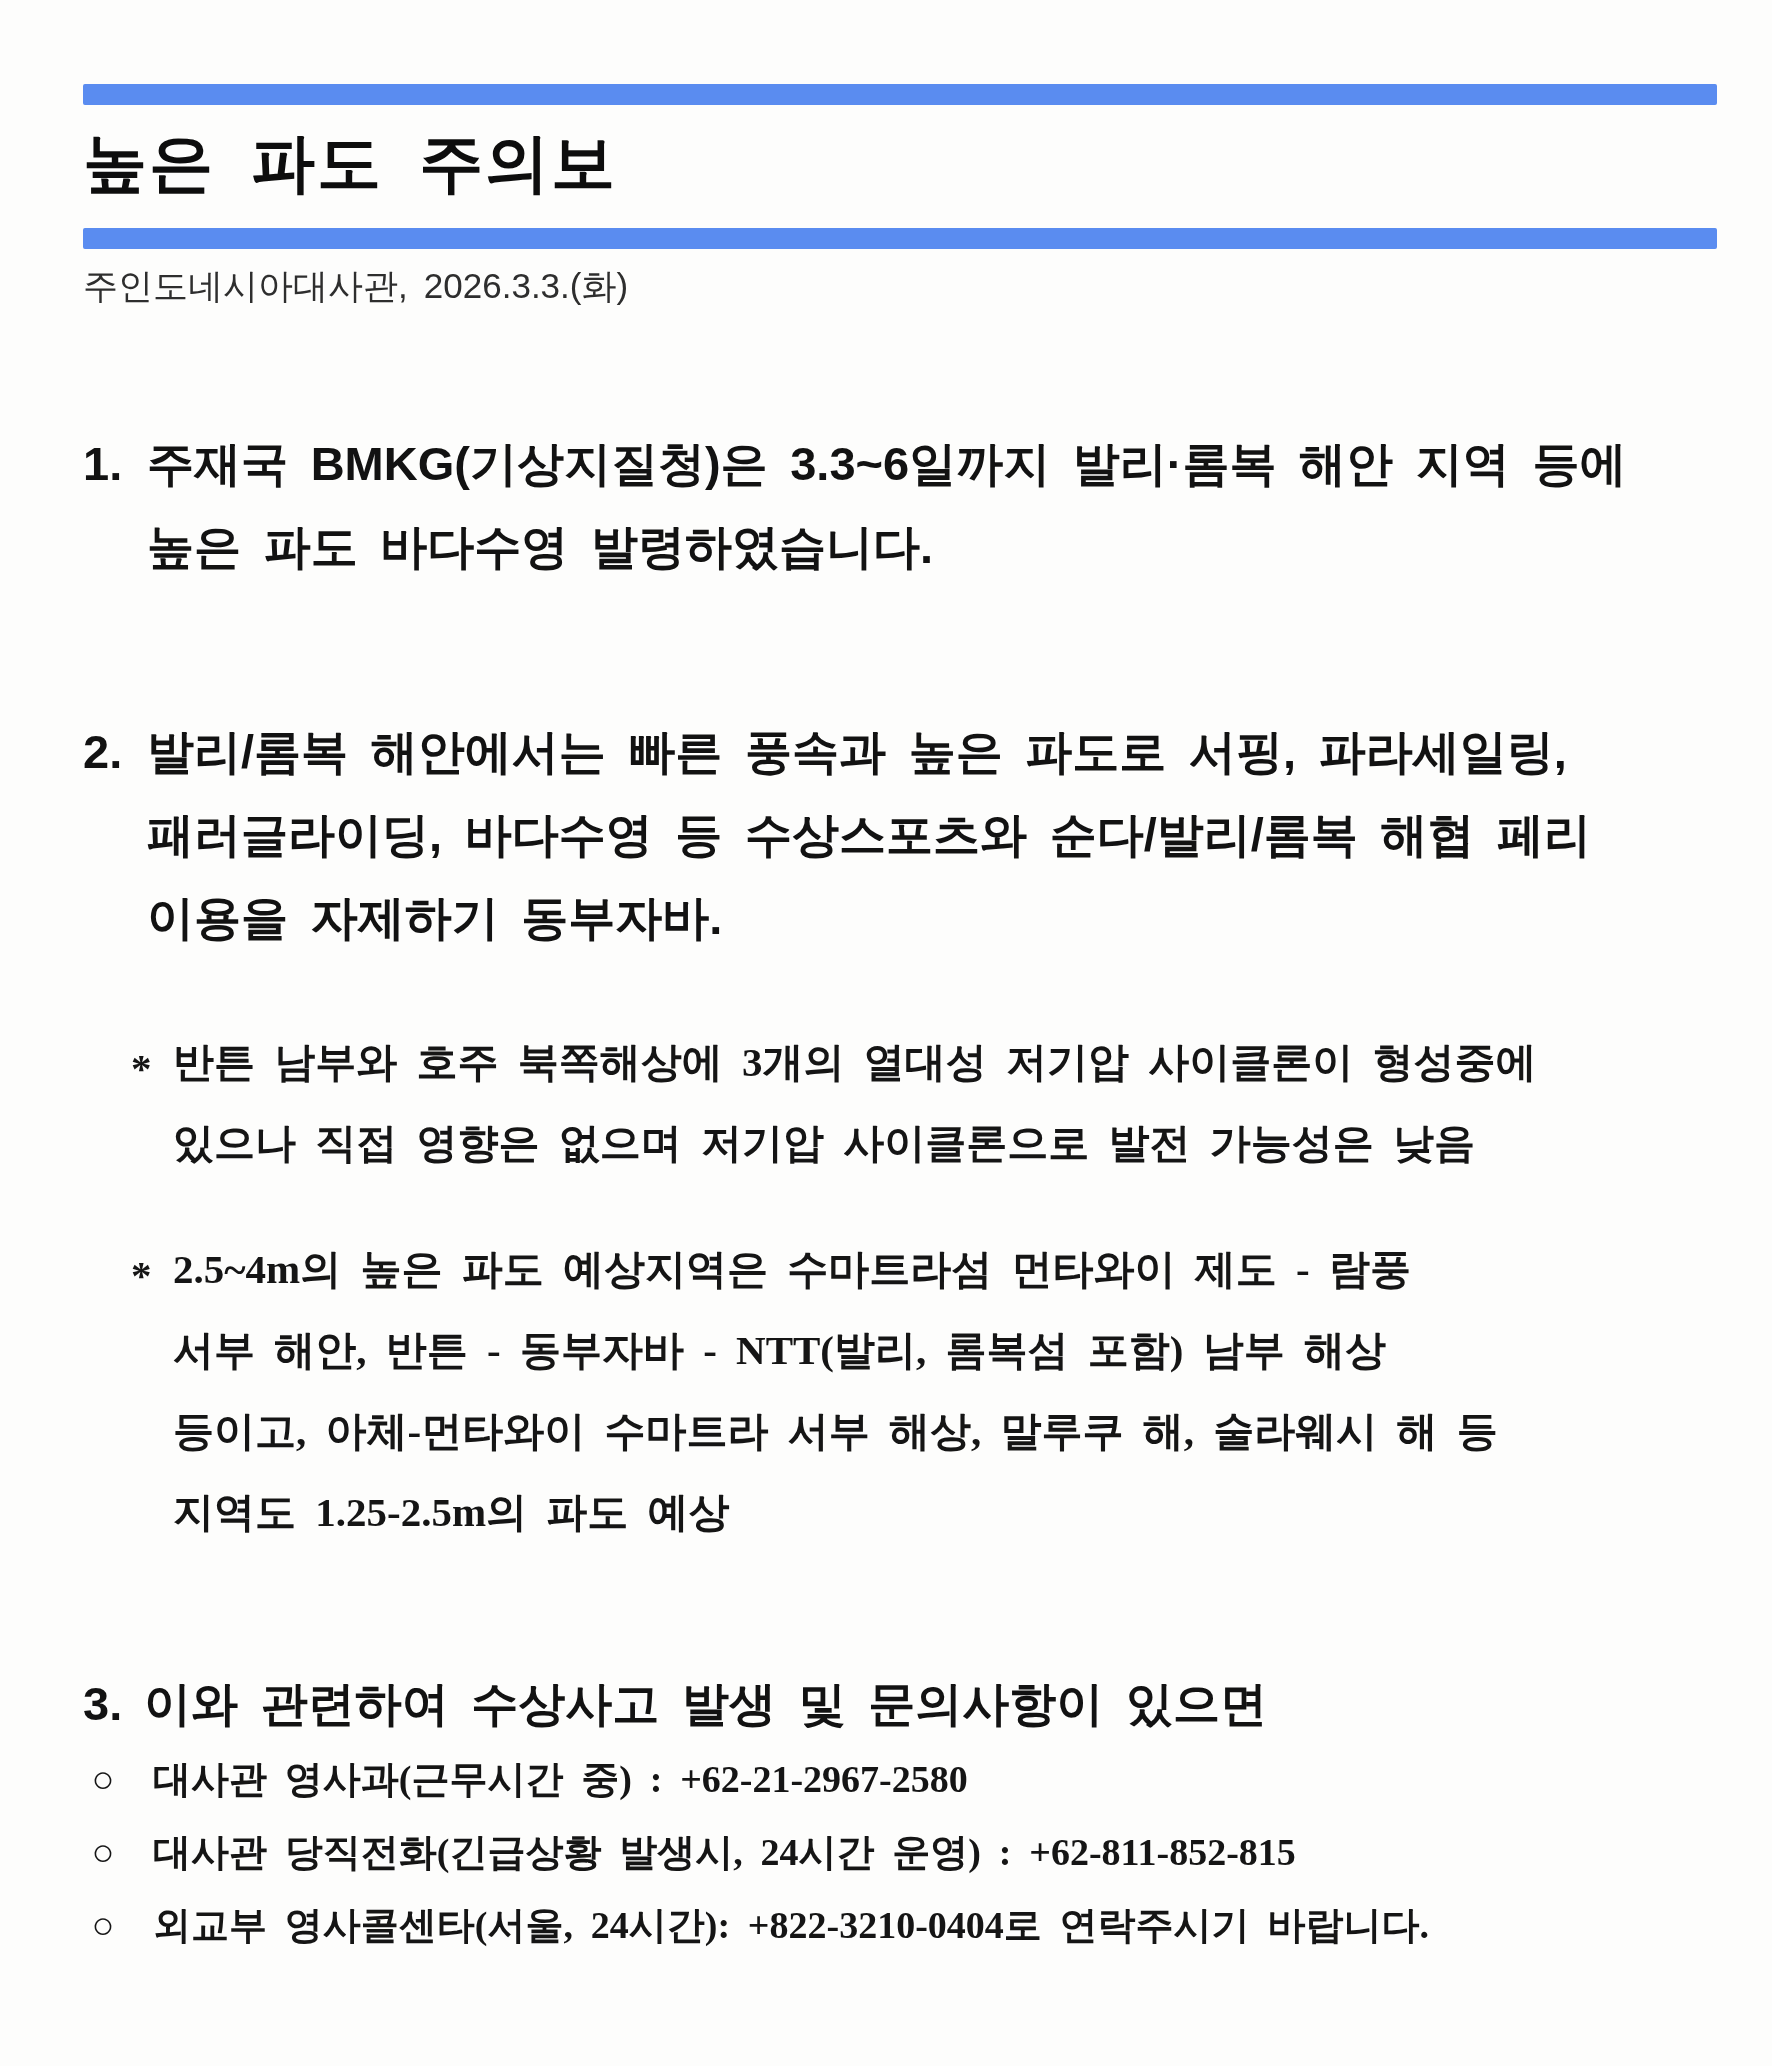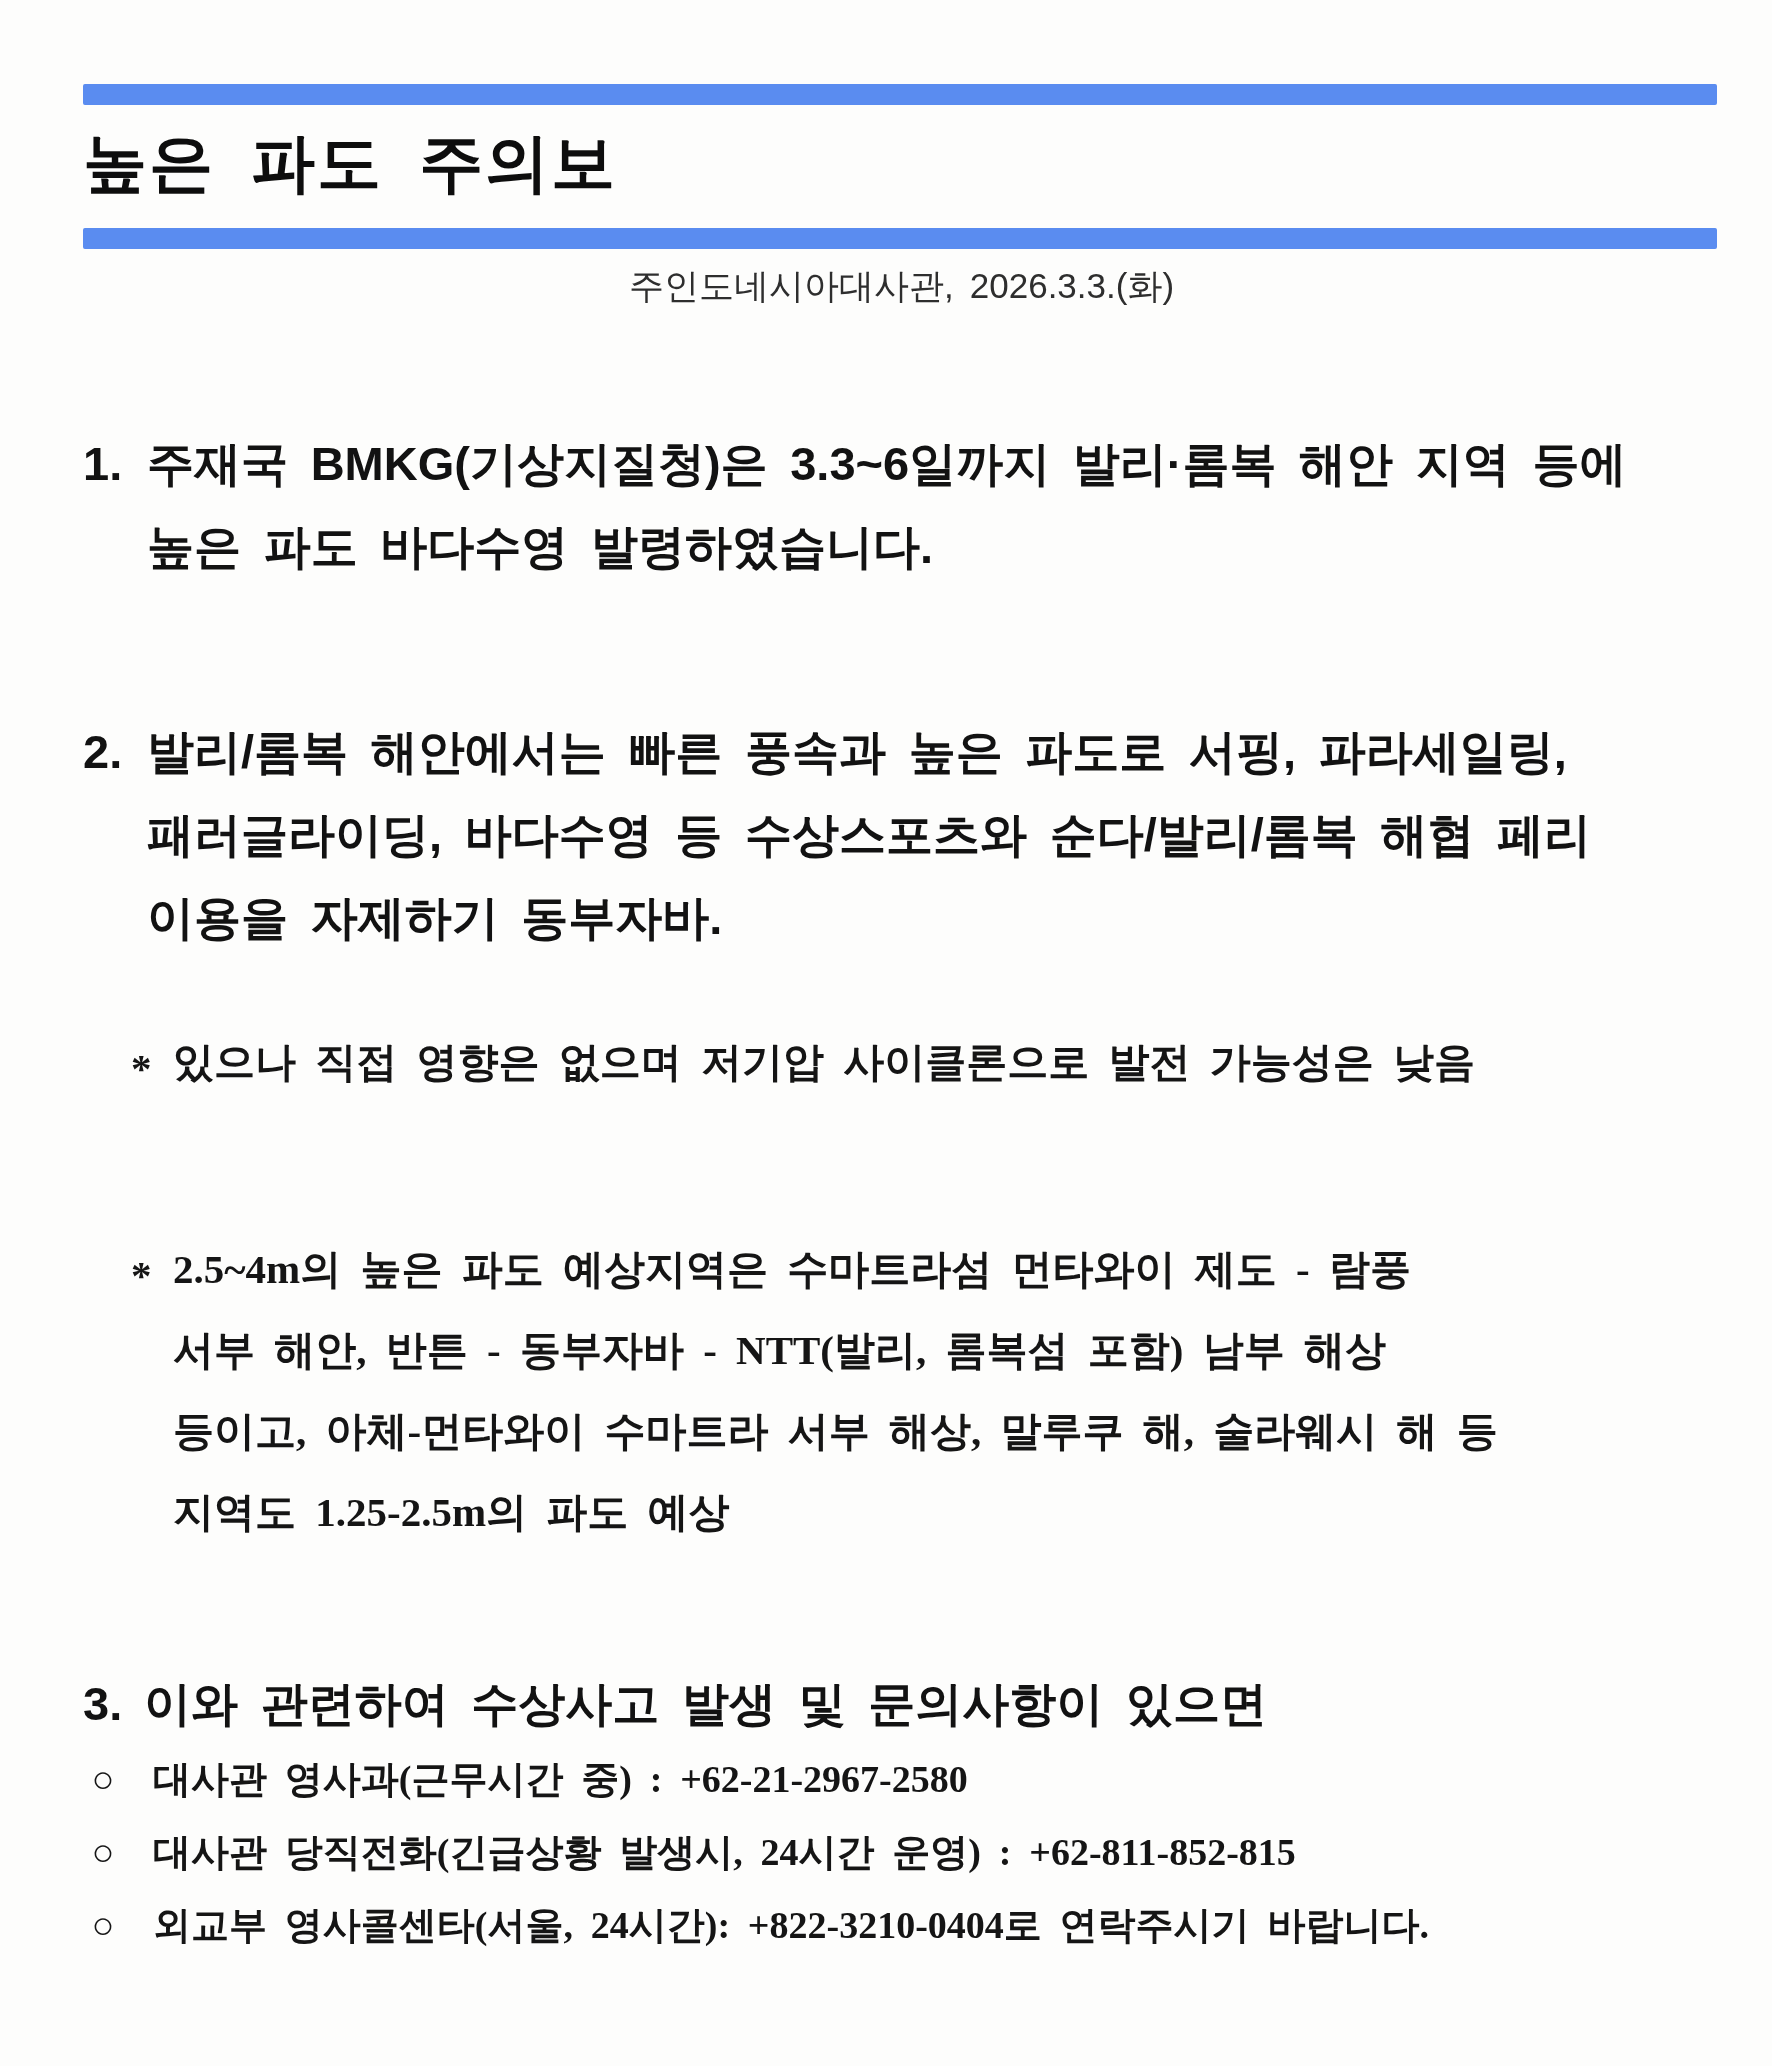--- a/index.html
+++ b/index.html
@@ -38,21 +38,21 @@
     letter-spacing: 1.9px;
     word-spacing: 16.6px;
     color: #0d0d0d;
     white-space: nowrap;
   }
   .byline {
     position: absolute;
     top: 263px;
     left: 83px;
     width: 1637px;
-    text-align: center;
+    text-align: left;
     font-size: 35px;
     line-height: 46px;
     font-weight: 400;
     color: #2e2e2e;
     word-spacing: 6.4px;
     white-space: nowrap;
   }
   .block { position: absolute; }
   .sans-para {
     left: 83px;
@@ -135,20 +135,21 @@
       <span>패러글라이딩, 바다수영 등 수상스포츠와 순다/발리/롬복 해협 페리</span>
     </div>
     <div class="line">
       <span>이용을 자제하기 동부자바.</span>
     </div>
   </div>
 
   <div class="block serif-note" id="note1">
     <div class="line">
       <span class="marker">*</span>
+      <span>반튼 남부와 호주 북쪽해상에 3개의 열대성 저기압 사이클론이 형성중에</span>
     </div>
     <div class="line">
       <span>있으나 직접 영향은 없으며 저기압 사이클론으로 발전 가능성은 낮음</span>
     </div>
   </div>
 
   <div class="block serif-note" id="note2">
     <div class="line">
       <span class="marker">*</span>
       <span>2.5~4m의 높은 파도 예상지역은 수마트라섬 먼타와이 제도 - 람풍</span>

